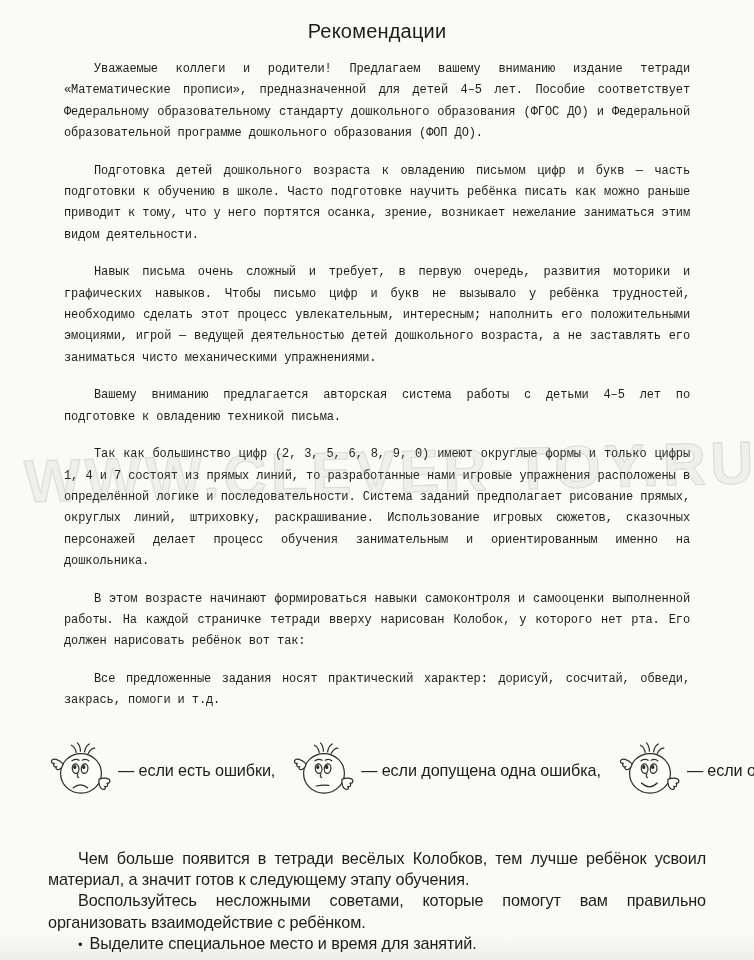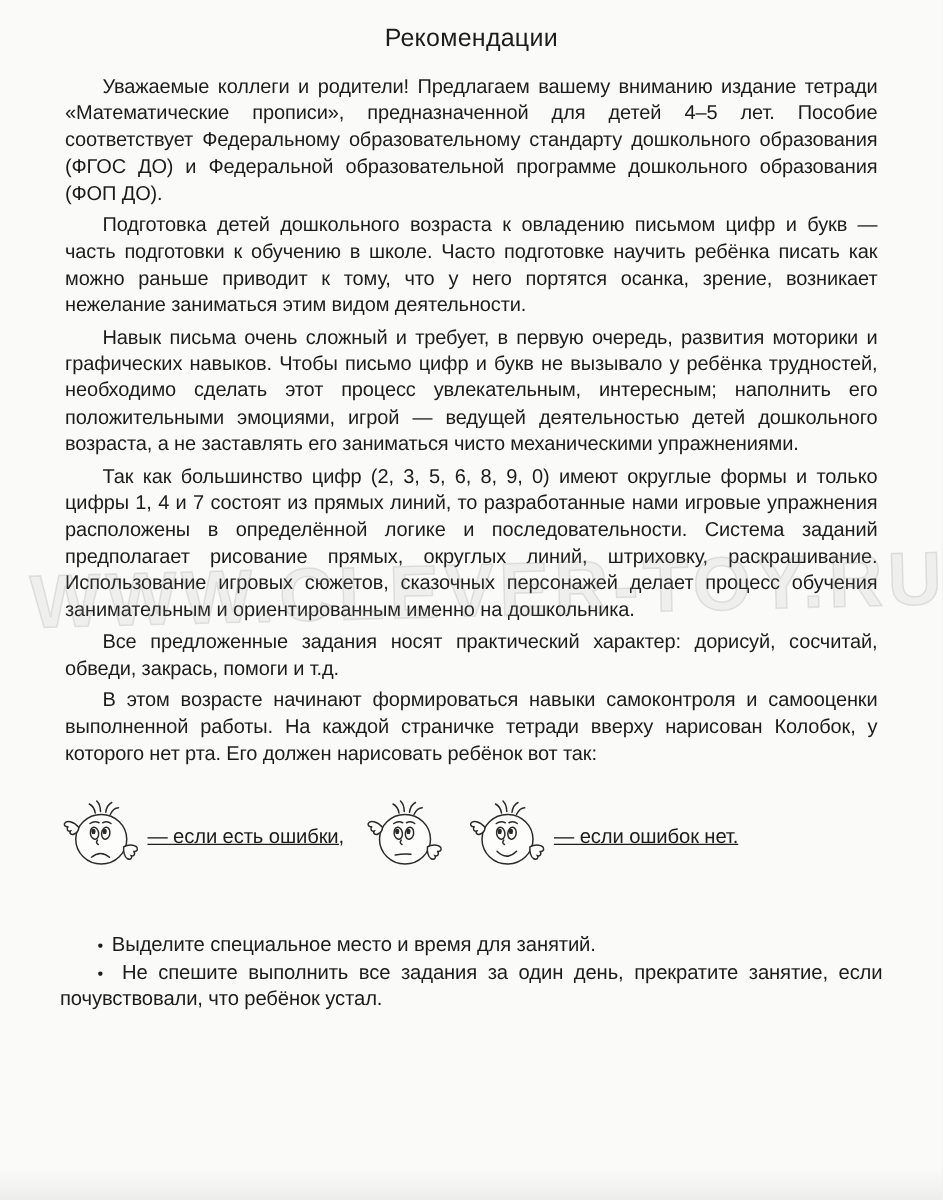--- a/index.html
+++ b/index.html
@@ -20,35 +20,35 @@
     overflow: hidden;
   }
   .page-title {
     text-align: center;
     font-size: 20px;
     font-weight: 400;
     margin: 0 0 16px 0;
     letter-spacing: 0.2px;
   }
   .body-text p {
-    margin: 4px;
-    font-size: 16px;
+    margin: 16px;
+    font-size: 12px;
     line-height: 21.4px;
     text-align: justify;
     text-indent: 30px;
     letter-spacing: -0.1px;
+    font-family: Liberation Mono, monospace;
   }
   .faces-row {
     display: flex;
     align-items: center;
     justify-content: flex-start;
     gap: 8px;
     margin: 12px 0 34px 0;
     min-height: 86px;
-    text-decoration: underline;
   }
   .face-item {
     display: flex;
     align-items: center;
     gap: 4px;
     white-space: nowrap;
   }
   .face-item + .face-item { margin-left: 8px; }
   .face-item svg { flex: 0 0 auto; }
   .face-label {
@@ -107,23 +107,24 @@
 <div class="page">
 
   <div class="watermark">WWW.CLEVER-TOY.RU</div>
 
   <h1 class="page-title">Рекомендации</h1>
 
   <div class="body-text">
     <p>Уважаемые коллеги и родители! Предлагаем вашему вниманию издание тетради «Математические прописи», предназначенной для детей 4–5 лет. Пособие соответствует Федеральному образовательному стандарту дошкольного образования (ФГОС ДО) и Федеральной образовательной программе дошкольного образования (ФОП ДО).</p>
     <p>Подготовка детей дошкольного возраста к овладению письмом цифр и букв — часть подготовки к обучению в школе. Часто подготовке научить ребёнка писать как можно раньше приводит к тому, что у него портятся осанка, зрение, возникает нежелание заниматься этим видом деятельности.</p>
     <p>Навык письма очень сложный и требует, в первую очередь, развития моторики и графических навыков. Чтобы письмо цифр и букв не вызывало у ребёнка трудностей, необходимо сделать этот процесс увлекательным, интересным; наполнить его положительными эмоциями, игрой — ведущей деятельностью детей дошкольного возраста, а не заставлять его заниматься чисто механическими упражнениями.</p>
+    <p>Вашему вниманию предлагается авторская система работы с детьми 4–5 лет по подготовке к овладению техникой письма.</p>
     <p>Так как большинство цифр (2, 3, 5, 6, 8, 9, 0) имеют округлые формы и только цифры 1, 4 и 7 состоят из прямых линий, то разработанные нами игровые упражнения расположены в определённой логике и последовательности. Система заданий предполагает рисование прямых, округлых линий, штриховку, раскрашивание. Использование игровых сюжетов, сказочных персонажей делает процесс обучения занимательным и ориентированным именно на дошкольника.</p>
+    <p>В этом возрасте начинают формироваться навыки самоконтроля и самооценки выполненной работы. На каждой страничке тетради вверху нарисован Колобок, у которого нет рта. Его должен нарисовать ребёнок вот так:</p>
     <p>Все предложенные задания носят практический характер: дорисуй, сосчитай, обведи, закрась, помоги и т.д.</p>
-    <p>В этом возрасте начинают формироваться навыки самоконтроля и самооценки выполненной работы. На каждой страничке тетради вверху нарисован Колобок, у которого нет рта. Его должен нарисовать ребёнок вот так:</p>
   </div>
 
   <div class="faces-row">
 
     <div class="face-item">
       <svg width="66" height="80" viewBox="0 0 110 96">
         <path class="face-stroke" d="M47,17 C46,11 43,7 39,5"></path>
         <path class="face-stroke" d="M54,15 C54,8 52,4 49,1"></path>
         <path class="face-stroke" d="M61,16 C62,9 65,5 69,3"></path>
         <path class="face-stroke" d="M67,19 C70,13 74,10 78,10"></path>
@@ -153,20 +154,21 @@
         <path class="face-head" d="M85,62 C93,58 102,60 103,64 C104,67 101,69 98,68 C101,71 99,75 95,74 C97,77 94,80 90,78 C86,76 84,68 85,62 Z"></path>
         <path class="face-stroke" d="M40,31 q6,-4 12,-1"></path>
         <path class="face-stroke" d="M57,30 q6,-3 11,1"></path>
         <ellipse class="face-stroke" cx="46" cy="44" rx="5.5" ry="8" transform="rotate(-8 46 44)"></ellipse>
         <ellipse class="face-stroke" cx="61" cy="44" rx="5.5" ry="8" transform="rotate(8 61 44)"></ellipse>
         <ellipse class="face-fill" cx="44.6" cy="41.5" rx="2.8" ry="3.6"></ellipse>
         <ellipse class="face-fill" cx="59.6" cy="41.5" rx="2.8" ry="3.6"></ellipse>
         <path class="face-stroke" d="M50,53 q-3,4 1,6"></path>
         <path class="face-stroke" d="M42,73 Q53,71 63,72"></path>
       </svg>
+      <span class="face-label">— если допущена одна ошибка,</span>
     </div>
 
     <div class="face-item">
       <svg width="66" height="80" viewBox="0 0 110 96">
         <path class="face-stroke" d="M47,17 C46,11 43,7 39,5"></path>
         <path class="face-stroke" d="M54,15 C54,8 52,4 49,1"></path>
         <path class="face-stroke" d="M61,16 C62,9 65,5 69,3"></path>
         <path class="face-stroke" d="M67,19 C70,13 74,10 78,10"></path>
         <ellipse class="face-head" cx="55" cy="52" rx="34" ry="33"></ellipse>
         <path class="face-head" d="M25,36 C18,28 8,26 6,31 C5,34 8,36 11,35 C8,38 10,42 14,41 C12,44 15,47 19,45 C23,43 25,40 25,36 Z"></path>
@@ -178,20 +180,24 @@
         <ellipse class="face-fill" cx="44.6" cy="41.5" rx="2.8" ry="3.6"></ellipse>
         <ellipse class="face-fill" cx="59.6" cy="41.5" rx="2.8" ry="3.6"></ellipse>
         <path class="face-stroke" d="M50,53 q-3,4 1,6"></path>
         <path class="face-stroke" d="M41,68 Q54,81 67,68"></path>
       </svg>
       <span class="face-label">— если ошибок нет.</span>
     </div>
 
   </div>
 
+  <div class="closing">
+    <p>Чем больше появится в тетради весёлых Колобков, тем лучше ребёнок усвоил материал, а значит готов к следующему этапу обучения.</p>
+    <p>Воспользуйтесь несложными советами, которые помогут вам правильно организовать взаимодействие с ребёнком.</p>
+  </div>
 
   <div class="bullets">
     <p>Выделите специальное место и время для занятий.</p>
     <p>Не спешите выполнить все задания за один день, прекратите занятие, если почувствовали, что ребёнок устал.</p>
 
   </div>
 
   <div class="bottom-shade"></div>
 
 </div>

